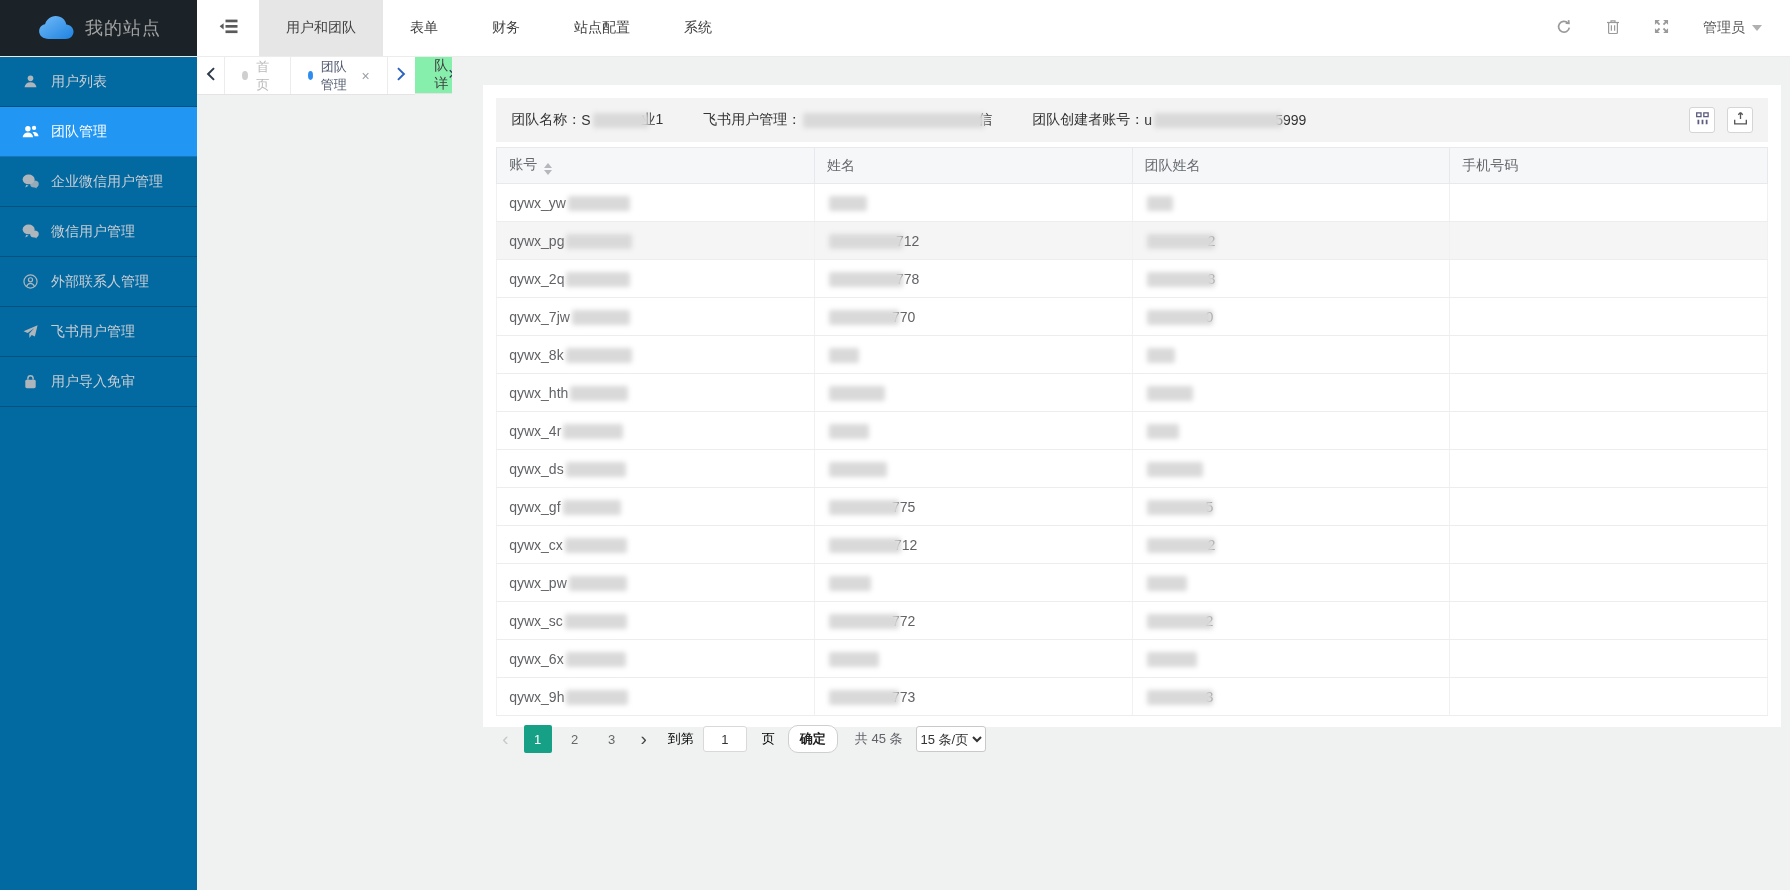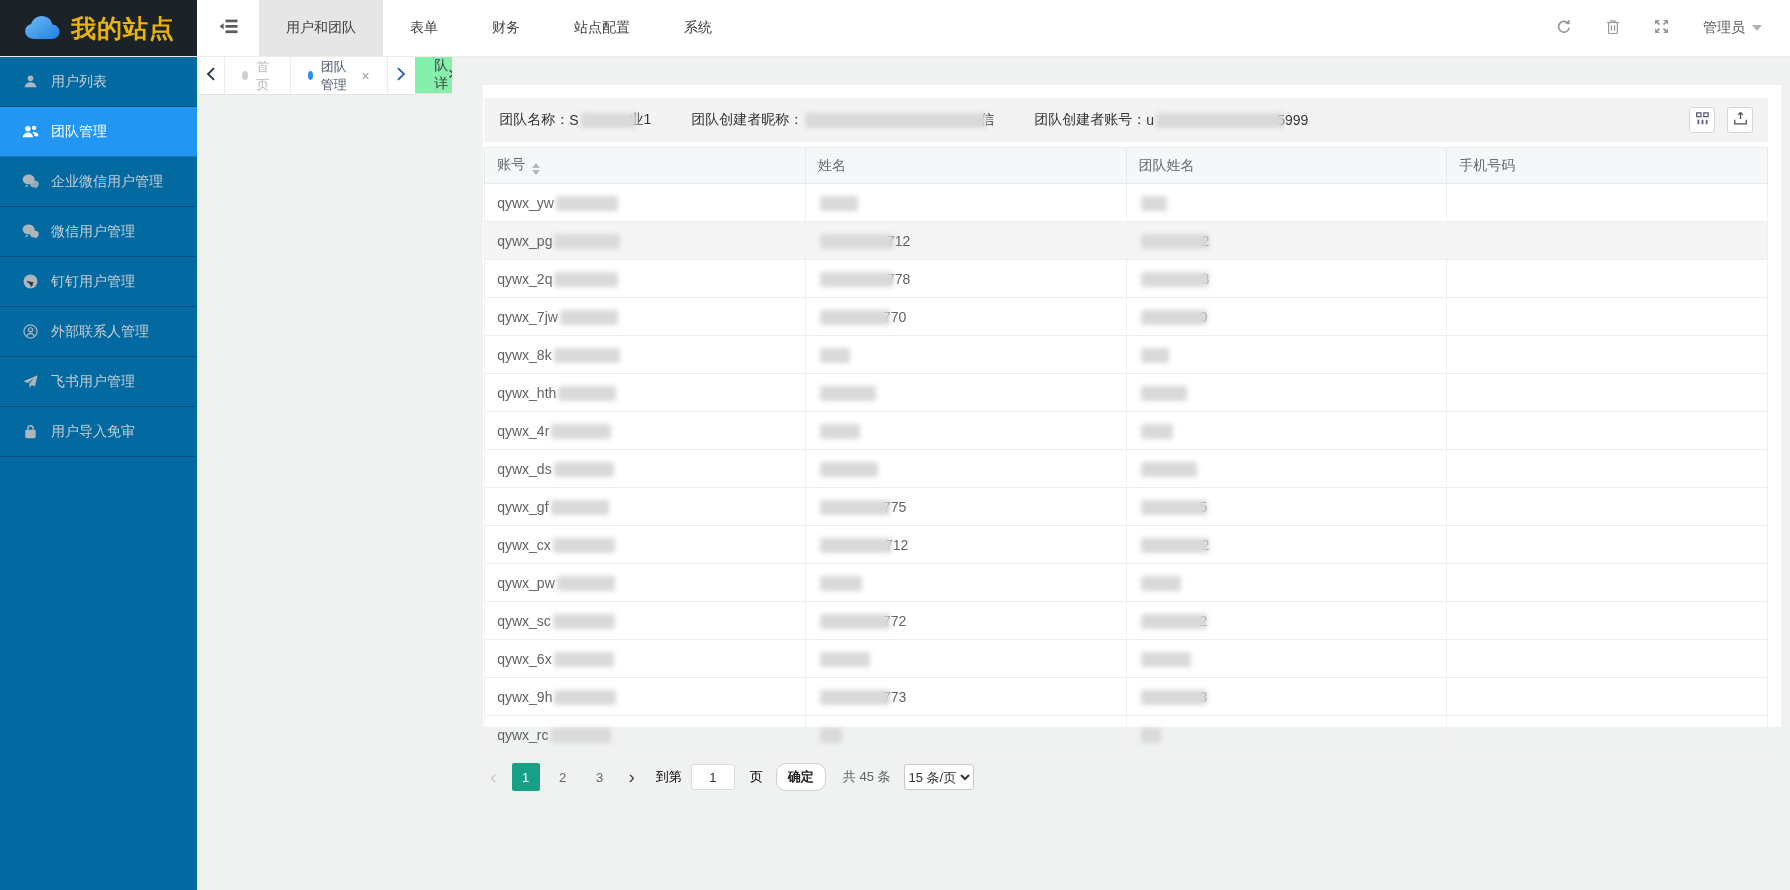--- a/index.html
+++ b/index.html
@@ -4,21 +4,21 @@
 <style>
   :root{ --side-active:#2196f3; --dot-active:#2d8cf0; --pg-active:#16a085; }
   *{box-sizing:border-box;margin:0;padding:0;}
   html,body{width:1790px;height:890px;overflow:hidden;}
   body{font-family:"Liberation Sans","DejaVu Sans",sans-serif;font-size:14px;color:#333;background:#f0f1f1;}
   .app{width:1790px;height:890px;display:flex;flex-direction:column;}
 
   
   .topbar{height:57px;display:flex;background:#fff;border-bottom:1px solid #ececec;flex:0 0 57px;}
   .logo{width:197px;flex:0 0 197px;background:#1b2228;display:flex;align-items:center;justify-content:center;gap:9px;cursor:pointer;}
-  .site-name{color:#eab308;font-size:25px;font-weight:bold;letter-spacing:1px;}
+  .site-name{color:#a3a3a3;font-size:18px;font-weight:normal;letter-spacing:1px;}
   .navwrap{flex:1;display:flex;align-items:stretch;}
   .collapse-btn{width:62px;border:none;background:transparent;display:flex;align-items:center;justify-content:center;color:#555;cursor:pointer;}
   .nav-tabs{display:flex;align-items:stretch;}
   .nav-tab{display:flex;align-items:center;padding:0 27px;color:#404040;cursor:pointer;font-size:14px;}
   .nav-tab.active{background:#e6e6e6;}
   .nav-right{margin-left:auto;display:flex;align-items:center;gap:34px;padding-right:28px;color:#9a9a9a;}
   .nav-ic{background:none;border:none;color:#9a9a9a;cursor:pointer;display:flex;align-items:center;}
   .admin{display:flex;align-items:center;gap:7px;color:#5a5a5a;cursor:pointer;}
   .caret{width:0;height:0;border-left:5px solid transparent;border-right:5px solid transparent;border-top:6px solid #b0b0b0;}
 
@@ -41,21 +41,21 @@
   .ts-tab .dot{width:9px;height:9px;border-radius:50%;background:#cfcfcf;}
   .ts-tab.active{color:#515a6e;}
   .ts-tab.active .dot{background:var(--dot-active);}
   .ts-x{color:#9aa0a6;font-size:14px;margin-left:3px;cursor:pointer;}
   
   .titlebar{height:37px;flex:0 0 37px;background:#86efac;border-bottom:1px solid #e3e3e3;display:flex;align-items:center;padding-left:19px;color:#3f3f3f;position:relative;overflow:hidden;}
   .edge-x{position:absolute;right:-7px;top:9px;color:#333a55;font-size:14px;}
 
   
   .content{flex:1;background:#f0f1f1;padding:28px 9px 0 31px;min-height:0;}
-  .card{background:#fff;height:642px;padding:13px 13px 0 1px;}
+  .card{background:#fff;height:642px;padding:13px 13px 0 13px;}
   .info-bar{background:#f3f3f3;height:44px;display:flex;align-items:center;padding:0 15px;gap:40px;color:#333;}
   .info-item{display:flex;align-items:center;white-space:nowrap;}
   .info-actions{margin-left:auto;display:flex;gap:12px;}
   .tool-btn{width:26px;height:26px;border:1px solid #d5d5d5;background:#fff;border-radius:3px;display:flex;align-items:center;justify-content:center;cursor:pointer;padding:0;}
 
   .blur{display:inline-block;height:15px;background:#d9d9d9;border-radius:2px;filter:blur(2.6px);vertical-align:-3px;position:relative;z-index:2;margin-left:2px;}
   .suffix{position:relative;z-index:1;margin-left:-7px;}
 
   
   table{width:100%;border-collapse:collapse;margin-top:5px;table-layout:fixed;}
@@ -190,29 +190,20 @@
               <ellipse cx="7" cy="5.8" rx="6.4" ry="5.2"></ellipse>
               <path d="M3.4 14.3l1-2.9 2.6 1z"></path>
               <ellipse cx="13.2" cy="10.6" rx="4.6" ry="3.8"></ellipse>
               <path d="M15.9 15.4l-.7-2.2-2 .7z"></path>
             </svg>
           </span>
           <span class="side-lb">微信用户管理</span>
         </div>
         <div class="side-item">
           <span class="side-ic">
-            <svg width="15" height="15" viewBox="0 0 16 16">
-              <circle cx="8" cy="8" r="7.4" fill="currentColor"></circle>
-              <path d="M4 7.2c2.6 1.1 5.1 1.5 7.6 1L9.8 10.9h1.5L7.9 14.4l.6-2.4H7.1l.5-1.6C6 10.2 4.8 9.2 4 7.2z" fill="#2a333b"></path>
-            </svg>
-          </span>
-          <span class="side-lb">钉钉用户管理</span>
-        </div>
-        <div class="side-item">
-          <span class="side-ic">
             <svg width="15" height="15" viewBox="0 0 16 16" fill="none" stroke="currentColor" stroke-width="1.3">
               <circle cx="8" cy="8" r="7"></circle>
               <circle cx="8" cy="6.2" r="2.2"></circle>
               <path d="M3.8 13.4c.8-2.2 2.4-3.4 4.2-3.4s3.4 1.2 4.2 3.4"></path>
             </svg>
           </span>
           <span class="side-lb">外部联系人管理</span>
         </div>
         <div class="side-item">
           <span class="side-ic">
@@ -267,21 +258,21 @@
         <div class="card">
 
           <div class="info-bar">
             <div class="info-item">
               <span>团队名称：</span>
                 <span>S</span>
                 <span class="blur" id="blurTeamName" style="width: 56px;"></span>
                 <span class="suffix">业1</span>
             </div>
             <div class="info-item">
-              <span>团队创建者昵称：</span>
+              <span>飞书用户管理：</span>
                 <span class="blur" id="blurCreator" style="width: 182px;"></span>
                 <span class="suffix">信</span>
             </div>
             <div class="info-item">
               <span>团队创建者账号：</span>
                 <span>u</span>
                 <span class="blur" id="blurAccount" style="width: 128px;"></span>
                 <span class="suffix">5999</span>
             </div>
             <div class="info-actions">
@@ -395,26 +386,20 @@
                   <td><span class="blur" style="width:50px"></span></td>
                   <td><span class="blur" style="width:50px"></span></td>
                   <td></td>
                 </tr>
                 <tr>
                   <td><span>qywx_9h</span><span class="blur" style="width:62px"></span></td>
                   <td><span class="blur" style="width:70px"></span><span class="suffix">773</span></td>
                   <td><span class="blur" style="width:66px"></span><span class="suffix">3</span></td>
                   <td></td>
                 </tr>
-                <tr>
-                  <td><span>qywx_rc</span><span class="blur" style="width:60px"></span></td>
-                  <td><span class="blur" style="width:22px"></span></td>
-                  <td><span class="blur" style="width:20px"></span></td>
-                  <td></td>
-                </tr>
               </tbody>
           </table>
 
           <div class="pagination">
             <button class="pg-prev">‹</button>
             <span id="pgPages" style="display:flex;gap:9px;">
                 <button class="pg active">1</button>
                 <button class="pg">2</button>
                 <button class="pg">3</button>
               </span>

